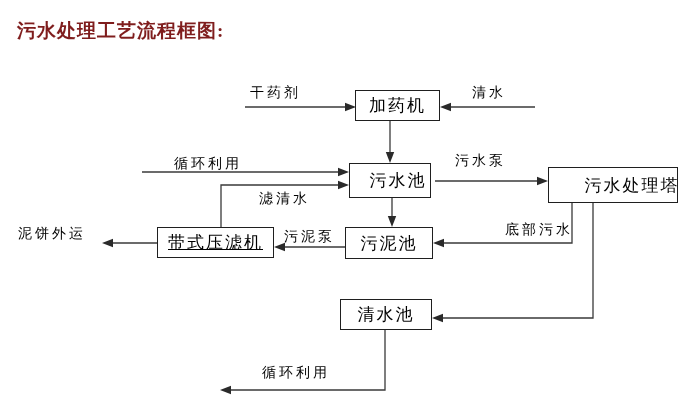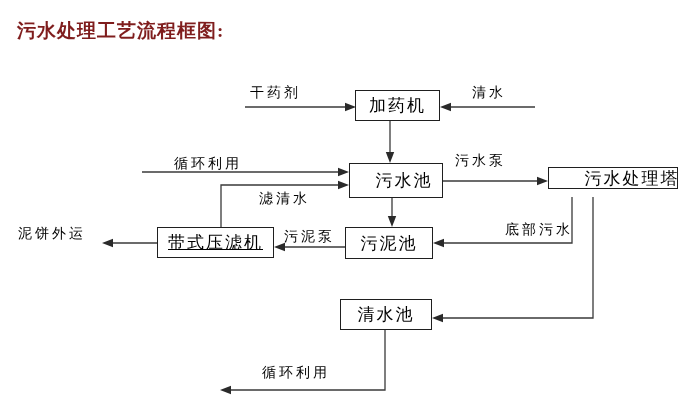--- a/index.html
+++ b/index.html
@@ -40,22 +40,22 @@
     border: 1.6px solid #1f1f1f;
     background: #ffffff;
     display: flex;
     align-items: center;
     justify-content: center;
     font-size: 17px;
     letter-spacing: 2px;
     white-space: nowrap;
   }
   .node.dosing-machine     { left: 355px; top: 90px;  width: 85px;  height: 31px; }
-  .node.sewage-pool        { left: 349px; top: 163px; width: 94px;  height: 35px; padding-left: 16px; }
-  .node.treatment-tower    { left: 548px; top: 167px; width: 130px; height: 22px; padding-left: 38px; }
+  .node.sewage-pool        { left: 349px; top: 163px; width: 82px;  height: 35px; padding-left: 16px; }
+  .node.treatment-tower    { left: 548px; top: 167px; width: 130px; height: 36px; padding-left: 38px; }
   .node.sludge-pool        { left: 345px; top: 227px; width: 88px;  height: 32px; }
   .node.belt-filter-press  { left: 157px; top: 227px; width: 117px; height: 31px; text-decoration: underline; }
   .node.clean-water-pool   { left: 340px; top: 299px; width: 92px;  height: 31px; }
   .flow-label {
     position: absolute;
     font-size: 14px;
     letter-spacing: 3px;
     white-space: nowrap;
     line-height: 18px;
   }

